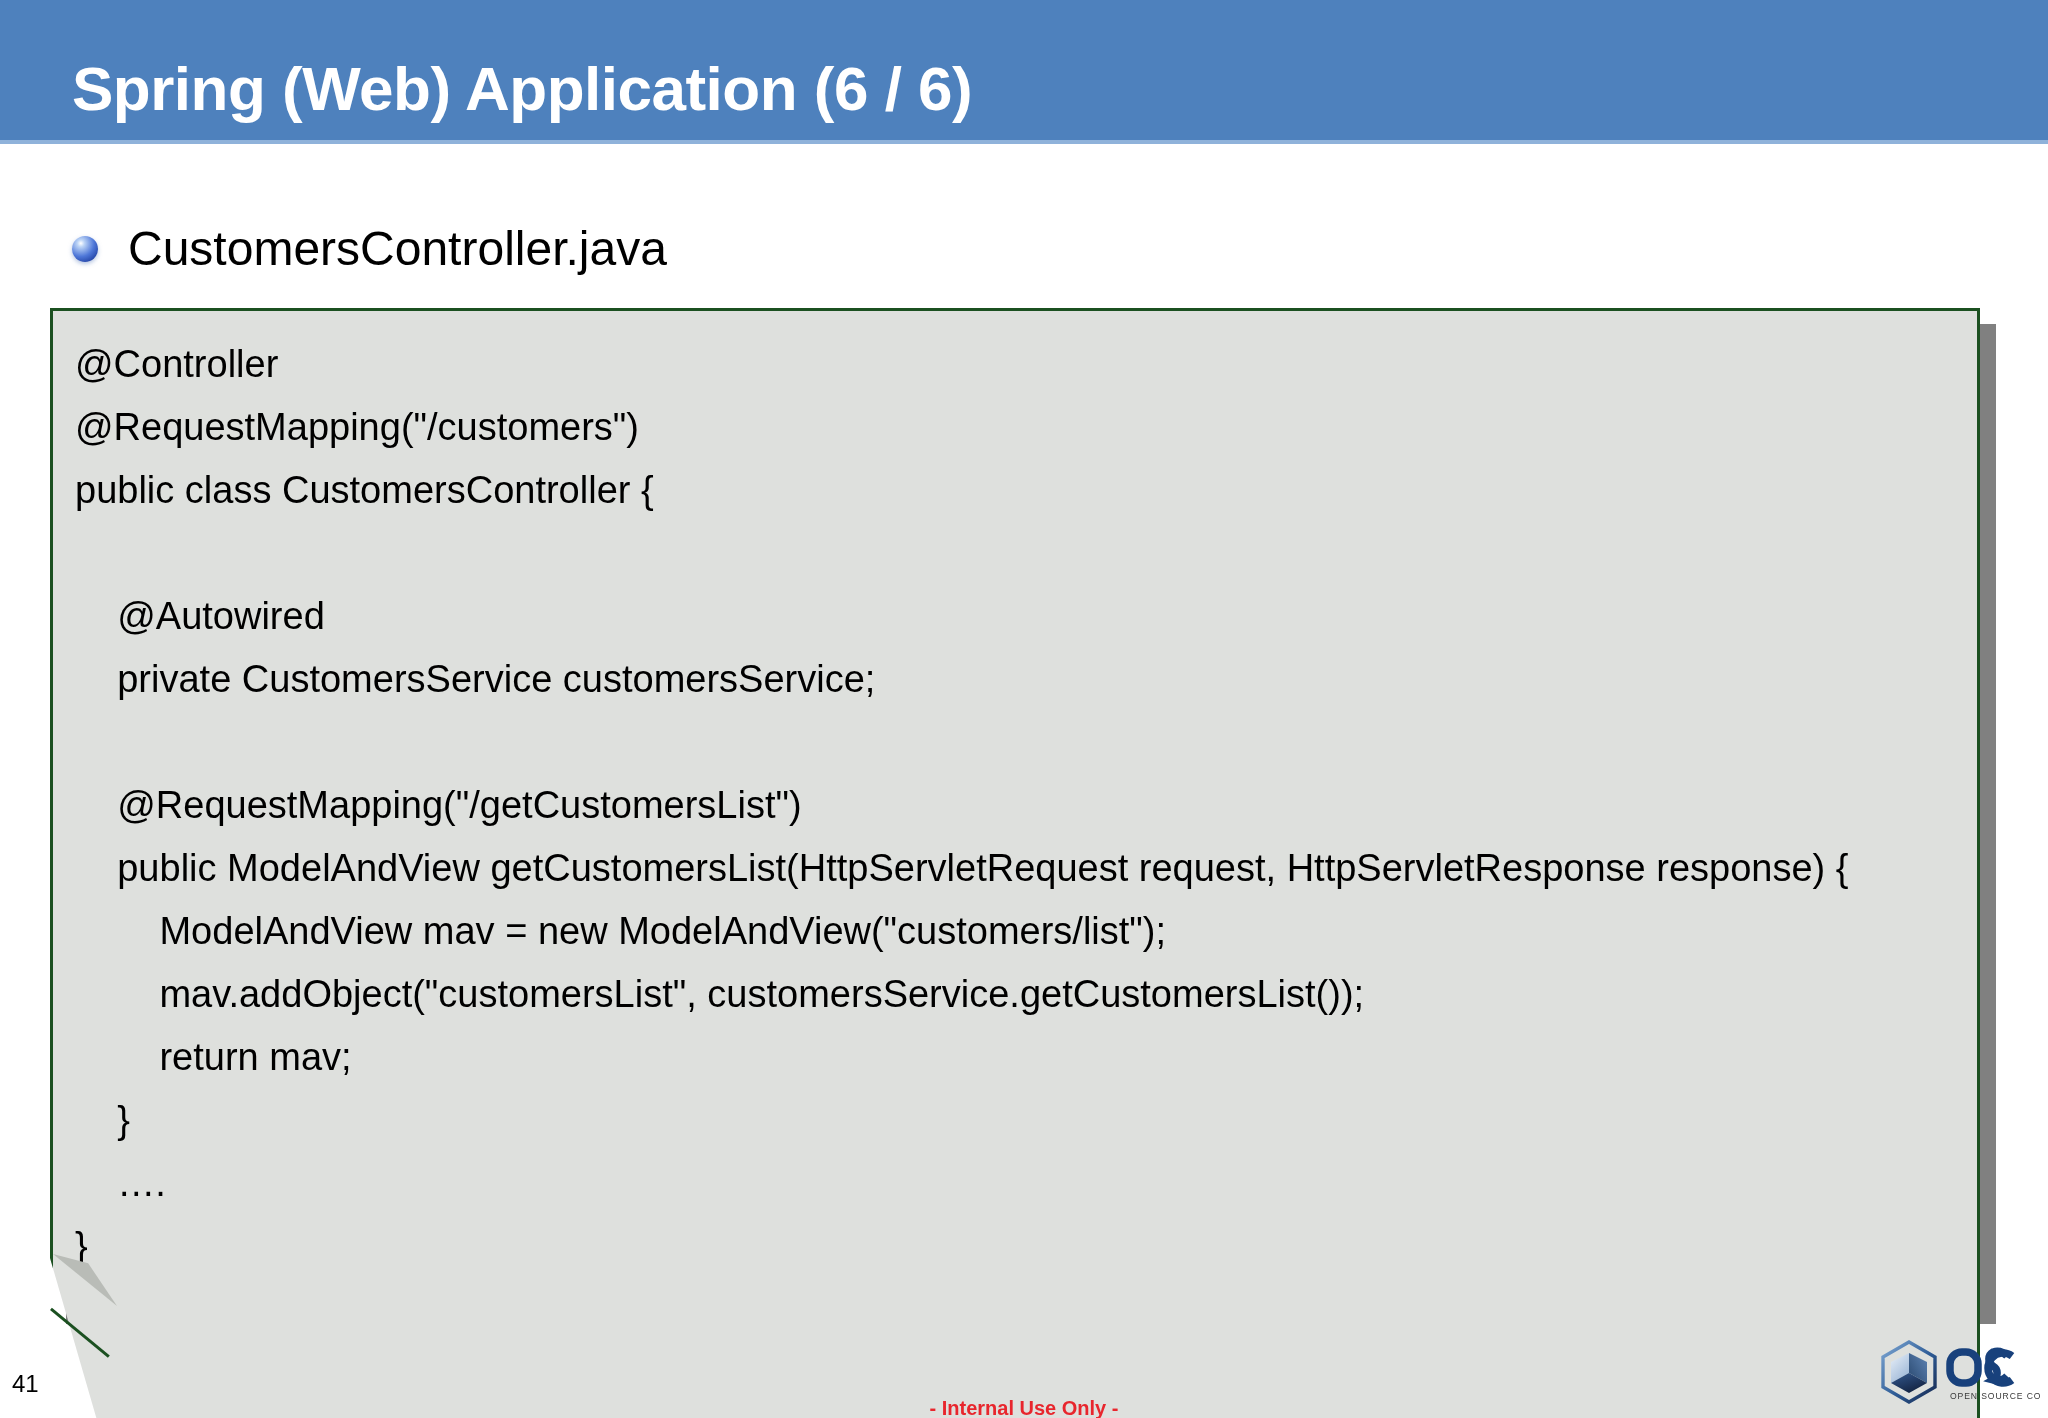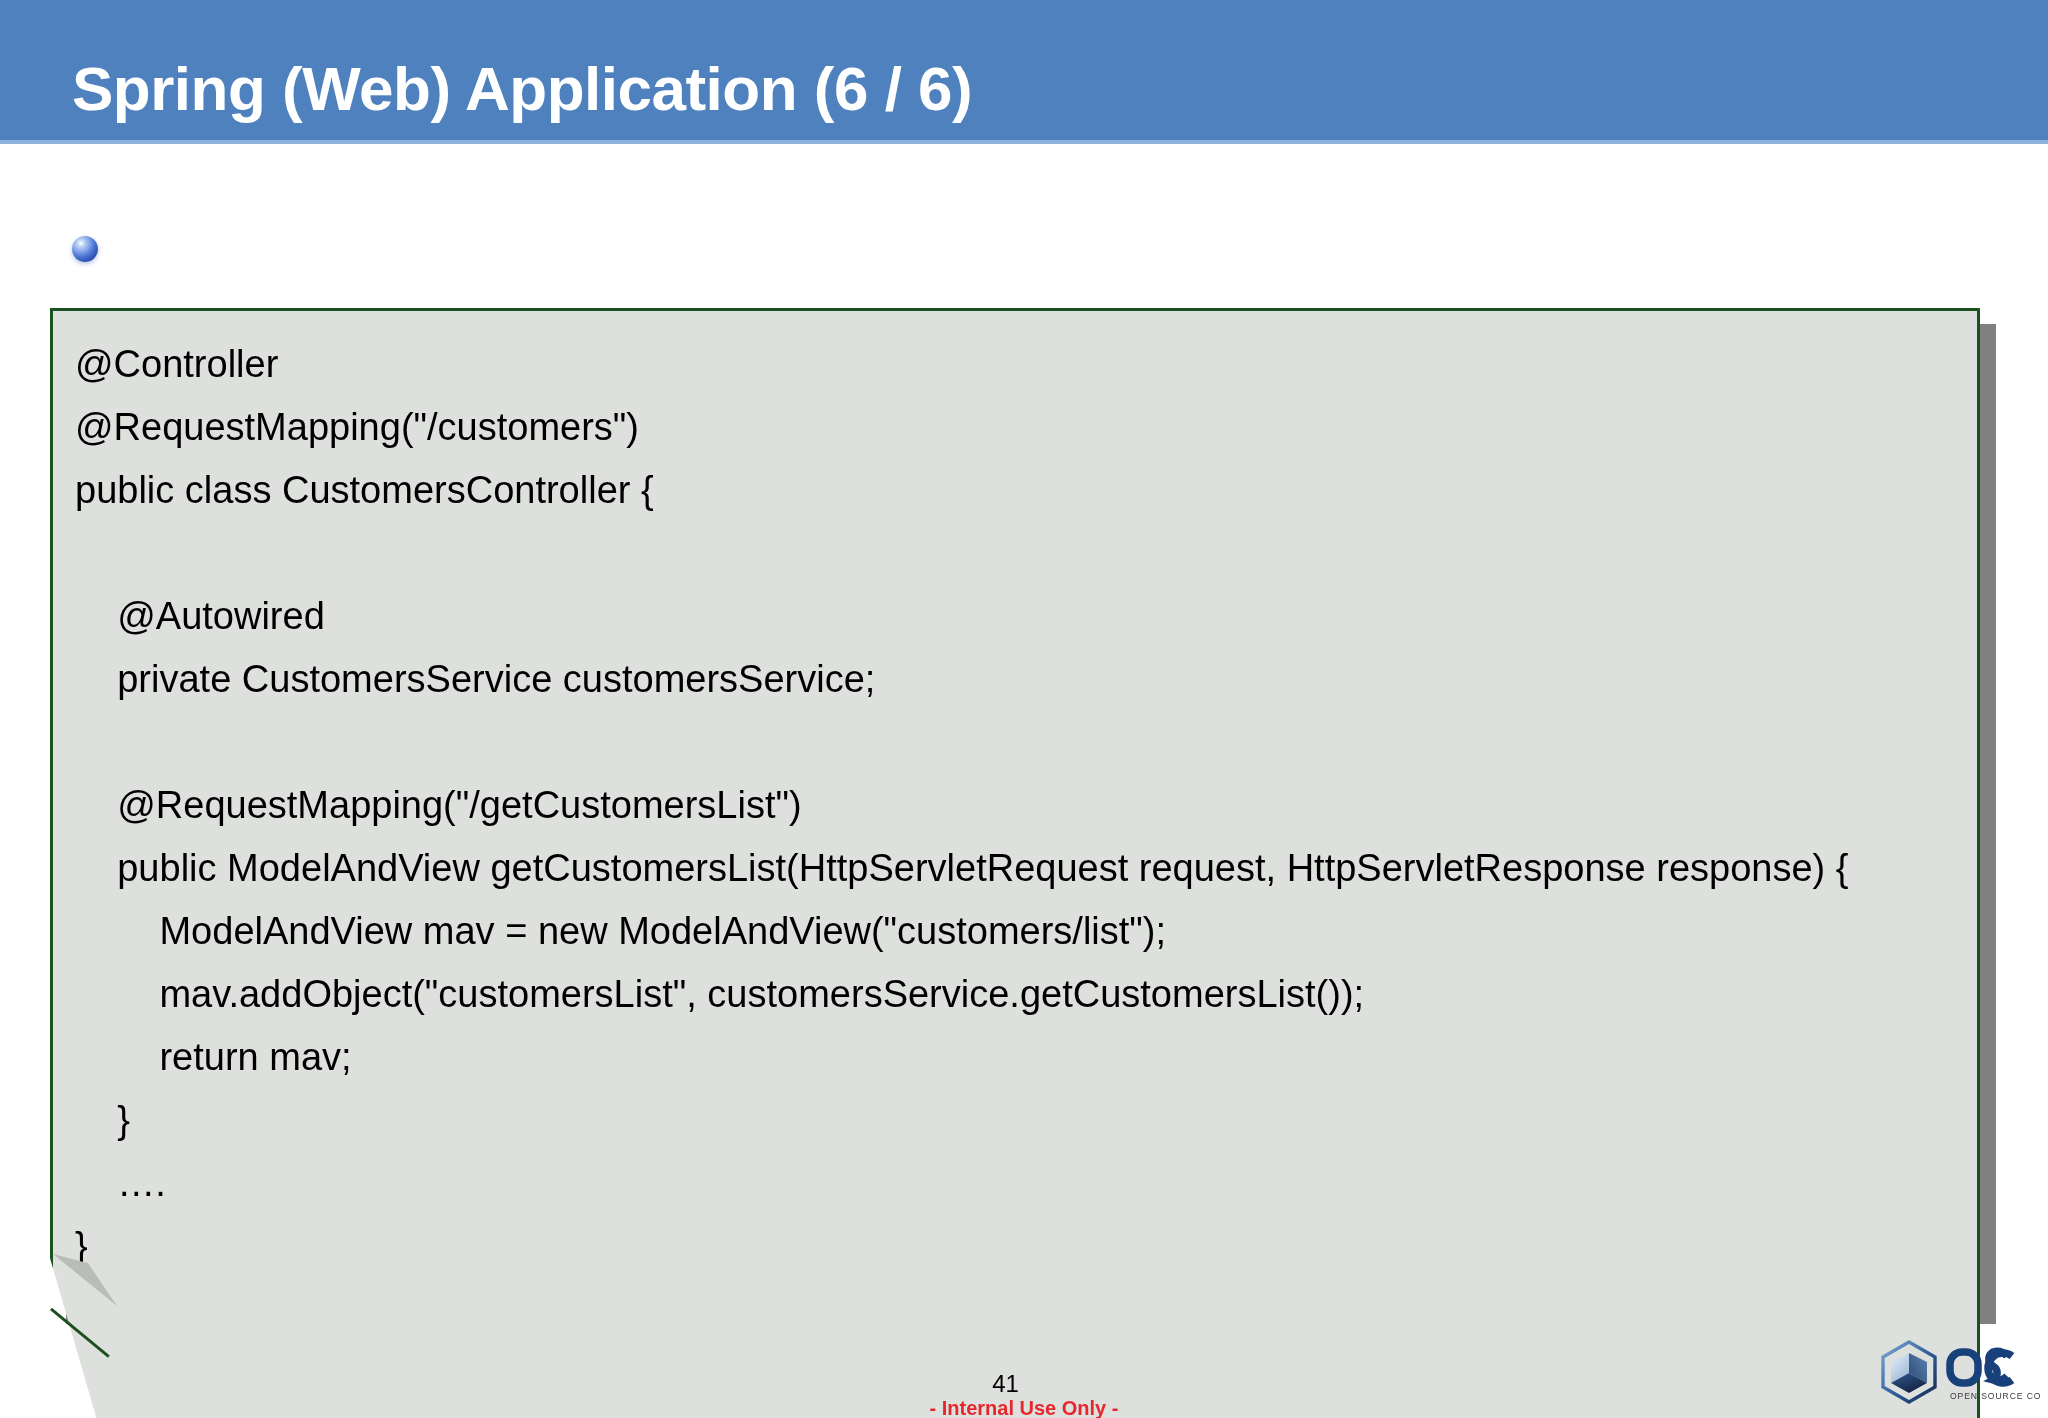--- a/index.html
+++ b/index.html
@@ -137,24 +137,24 @@
   .code-line {
     height: 63px;
     white-space: pre;
     overflow: visible;
   }
   .code-line.blank { height: 63px; }
 
   
   #footer-page-number {
     position: absolute;
-    left: 0;
+    left: 12px;
     top: 1370px;
     width: 2011px;
-    text-align: center;
+    text-align: left;
     font-size: 24px;
     line-height: 28px;
     color: #000000;
   }
   #footer-notice {
     position: absolute;
     left: 0;
     top: 1396px;
     width: 2048px;
     text-align: center;
@@ -175,20 +175,21 @@
 </style>
 </head>
 <body>
 
 <div id="title-bar"></div>
 <div id="title-bar-underline"></div>
 <div id="title-text">Spring (Web) Application (6 / 6)</div>
 
 <div id="bullet-row">
   <span id="bullet-sphere"></span>
+  <span id="bullet-label">CustomersController.java</span>
 </div>
 
 <div id="code-card-wrap">
   <div id="code-card-shadow"></div>
   <div id="code-card">
     <div id="code-lines"><div class="code-line">@Controller</div><div class="code-line">@RequestMapping("/customers")</div><div class="code-line">public class CustomersController {</div><div class="code-line blank">&nbsp;</div><div class="code-line">    @Autowired</div><div class="code-line">    private CustomersService customersService;</div><div class="code-line blank">&nbsp;</div><div class="code-line">    @RequestMapping("/getCustomersList")</div><div class="code-line">    public ModelAndView getCustomersList(HttpServletRequest request, HttpServletResponse response) {</div><div class="code-line">        ModelAndView mav = new ModelAndView("customers/list");</div><div class="code-line">        mav.addObject("customersList", customersService.getCustomersList());</div><div class="code-line">        return mav;</div><div class="code-line">    }</div><div class="code-line">    ….</div><div class="code-line">}</div></div>
   </div>
   <div id="code-card-fold"></div>
   <div id="code-card-fold-edge"></div>
 </div>

